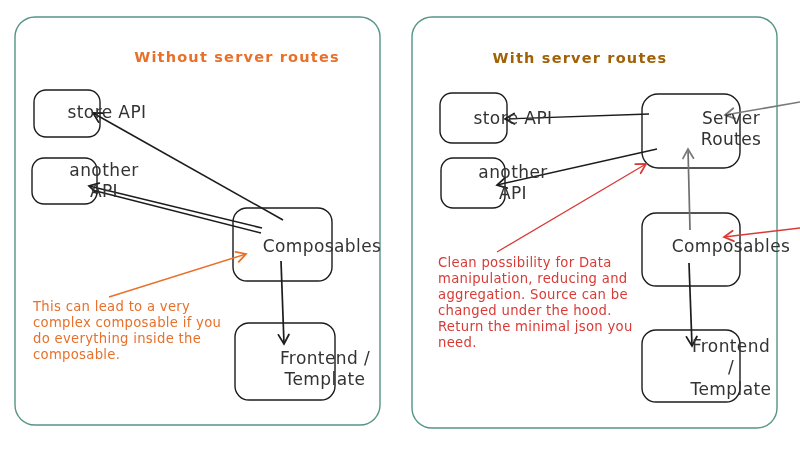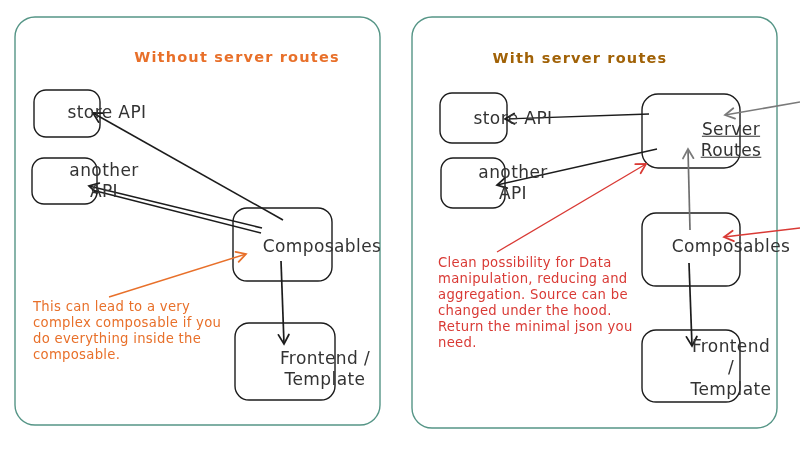--- a/index.html
+++ b/index.html
@@ -75,21 +75,21 @@
   <div class="txt box-label" style="left:67px;top:113px;">store API</div>
   <div class="txt box-label" style="left:64px;top:181px;">another
 API</div>
   <div class="txt box-label" style="left:282px;top:247px;">Composables</div>
   <div class="txt box-label" style="left:285px;top:369px;">Frontend /
 Template</div>
 
   <div class="txt box-label" style="left:473px;top:119px;">store API</div>
   <div class="txt box-label" style="left:473px;top:183px;">another
 API</div>
-  <div class="txt box-label" style="left:691px;top:140px;text-decoration:underline;">Server Routes</div>
+  <div class="txt box-label" style="left:691px;top:129px;">Server Routes</div>
   <div class="txt box-label" style="left:691px;top:247px;">Composables</div>
   <div class="txt box-label" style="left:691px;top:368px;">Frontend /
 Template</div>
 
   <div class="note orange" style="left:33px;top:299px;">This can lead to a very
 complex composable if you
 do everything inside the
 composable.</div>
   <div class="note red" style="left:438px;top:255px;">Clean possibility for Data
 manipulation, reducing and

